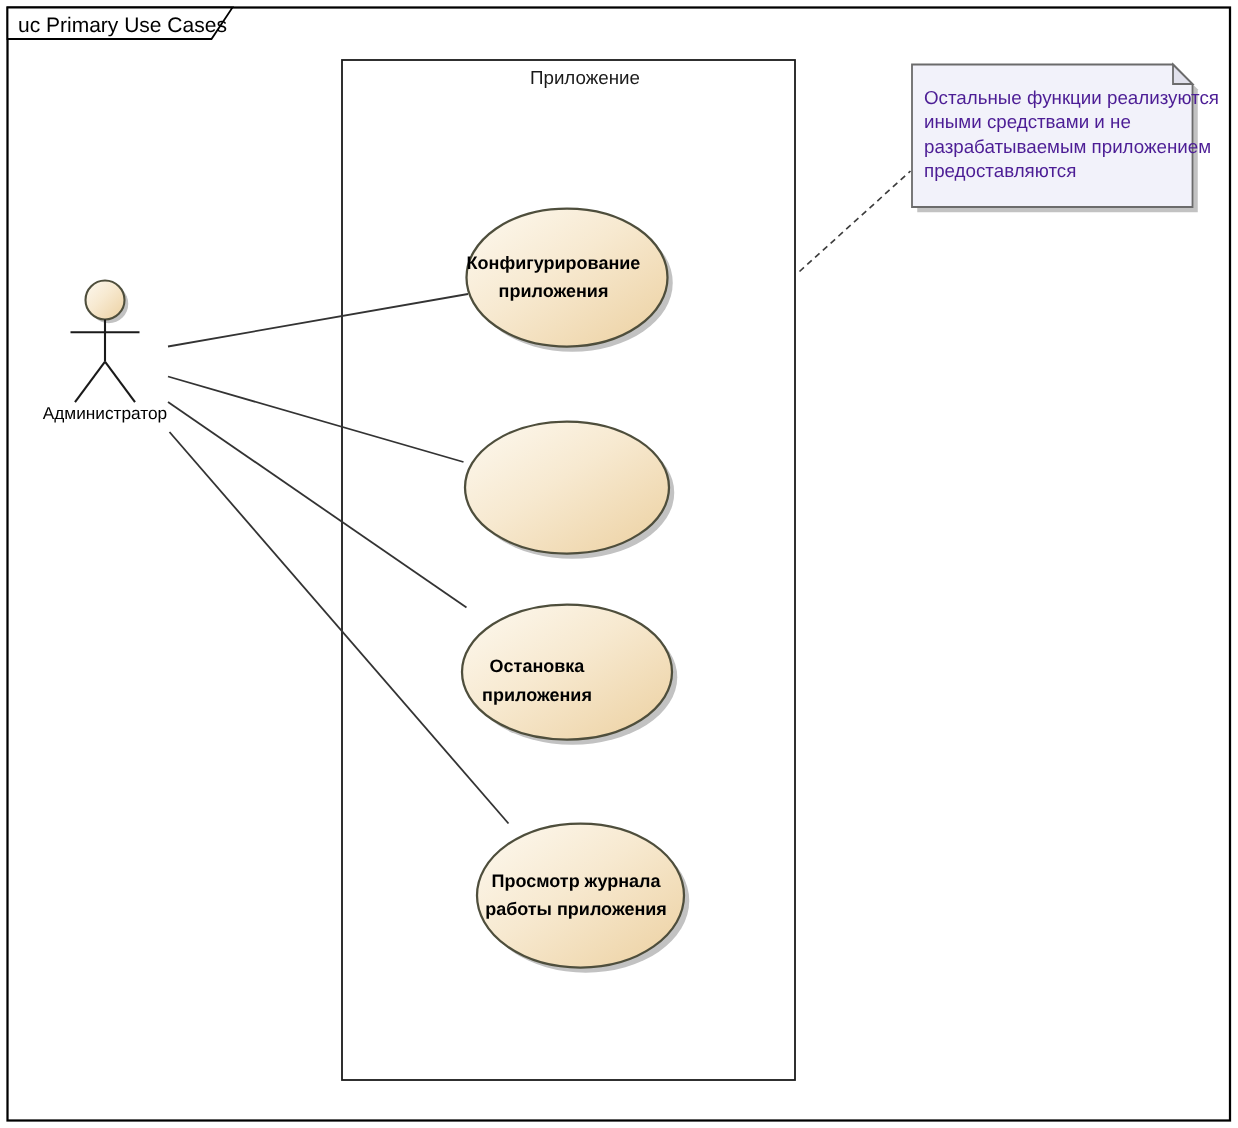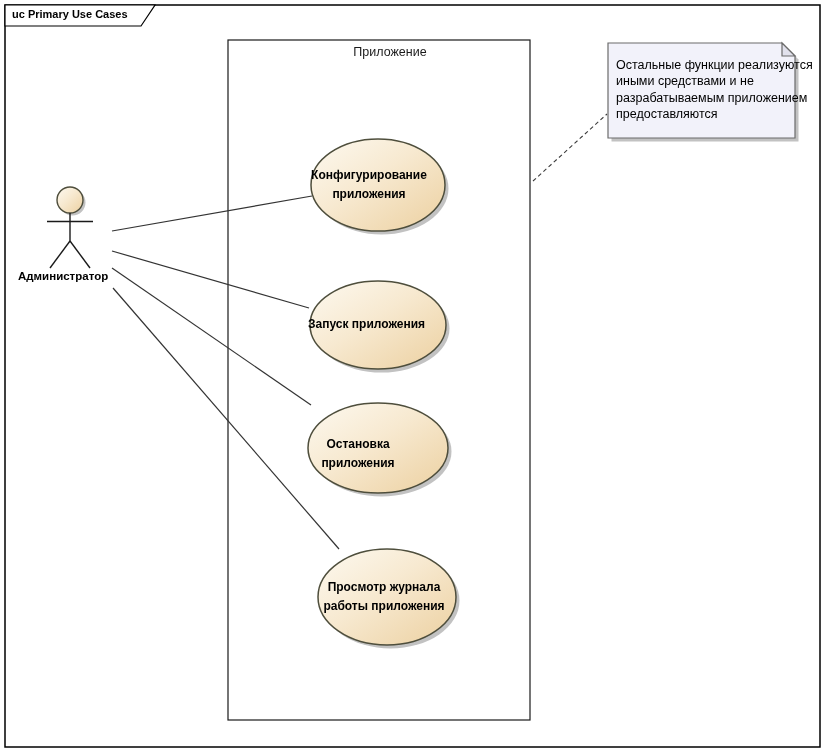--- a/index.html
+++ b/index.html
@@ -15,22 +15,22 @@
   .canvas svg { position: absolute; left: 0; top: 0; }
 
   .lbl {
     position: absolute;
     color: #000;
     -webkit-user-select: none;
     user-select: none;
   }
   .frame-tab-label {
     left: 12px; top: 8px;
-    font-size: 11px;
-    font-weight: bold;
+    font-size: 14px;
+    font-weight: normal;
     white-space: nowrap;
   }
   .boundary-label {
     left: 239px; top: 45px; width: 302px;
     text-align: center;
     font-size: 12.5px;
     color: #1a1a1a;
   }
   .uc-label {
     position: absolute;
@@ -47,29 +47,30 @@
   .uc1 { left: 308px; top: 139px; width: 140px; height: 92px; }
   .uc1 > span { max-width: 122px; }
   .uc2 { left: 308px; top: 281px; width: 140px; height: 88px; }
   .uc2 > span { white-space: nowrap; }
   .uc3 { left: 308px; top: 409px; width: 140px; height: 90px; }
   .uc3 > span { max-width: 100px; }
   .uc4 { left: 318px; top: 549px; width: 138px; height: 96px; }
   .uc4 > span { max-width: 132px; }
   .actor-label {
     left: 18px; top: 270px; width: 104px;
+    text-align: center;
     font-size: 11.5px;
-    font-weight: bold;
+    font-weight: normal;
     white-space: nowrap;
   }
   .note-text {
     left: 616px; top: 57px; width: 176px;
     font-size: 12.5px;
     line-height: 1.3;
-    color: #000000;
+    color: #4c1d95;
   }
   .note-text div { white-space: nowrap; }
 </style>
 </head>
 <body>
 
 <div class="canvas">
 
   <svg width="825" height="752" viewBox="0 0 825 752">
     <defs>
@@ -119,23 +120,20 @@
     </g>
   </svg>
 
   <div class="lbl frame-tab-label">uc Primary Use Cases</div>
 
   <div class="lbl boundary-label">Приложение</div>
 
   <div class="uc-label uc1">
     <span>Конфигурирование приложения</span>
   </div>
-  <div class="uc-label uc2">
-    <span>Запуск приложения</span>
-  </div>
   <div class="uc-label uc3">
     <span>Остановка приложения</span>
   </div>
   <div class="uc-label uc4">
     <span>Просмотр журнала работы приложения</span>
   </div>
 
   <div class="lbl actor-label">Администратор</div>
 
   <div class="lbl note-text">

